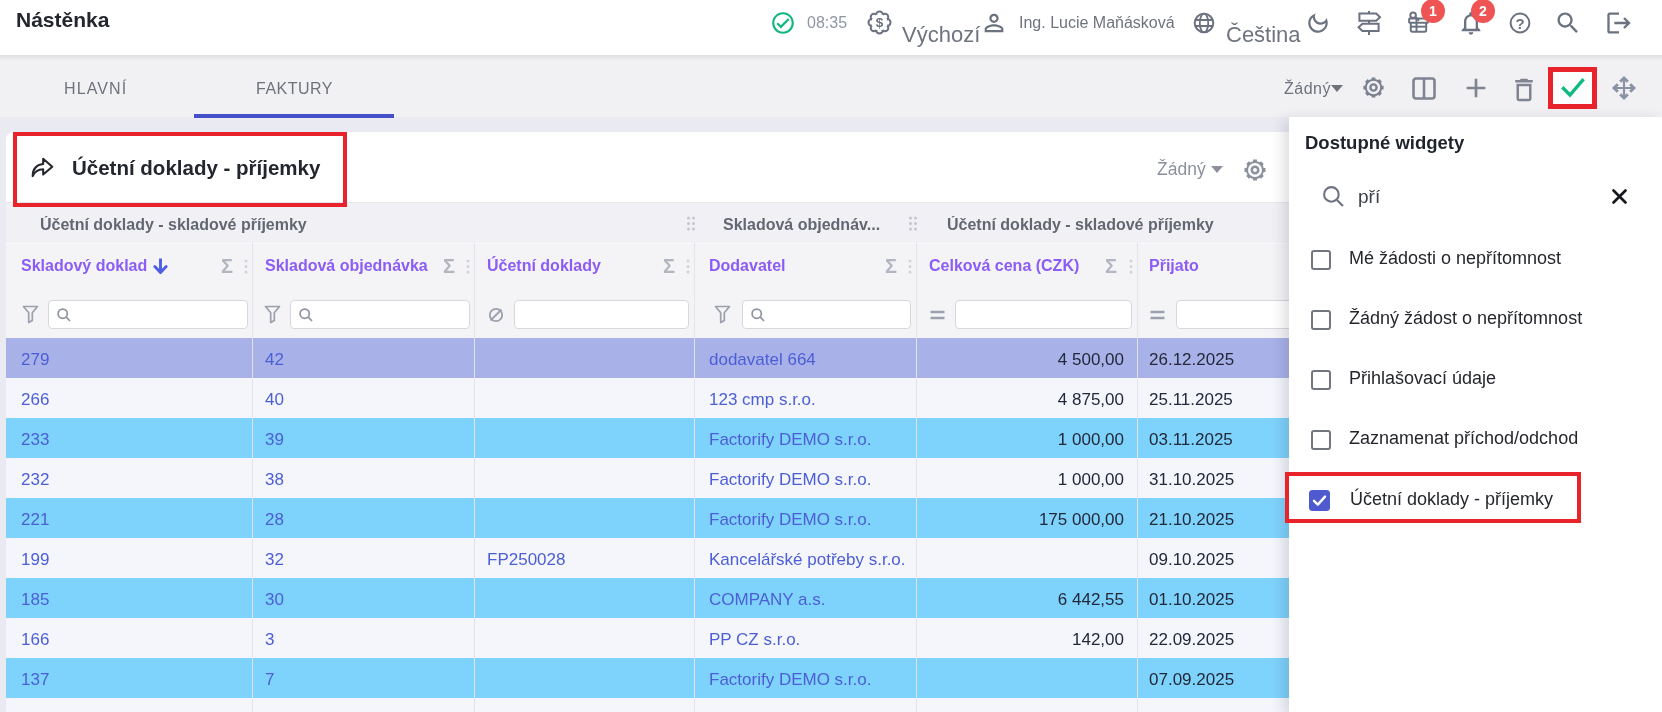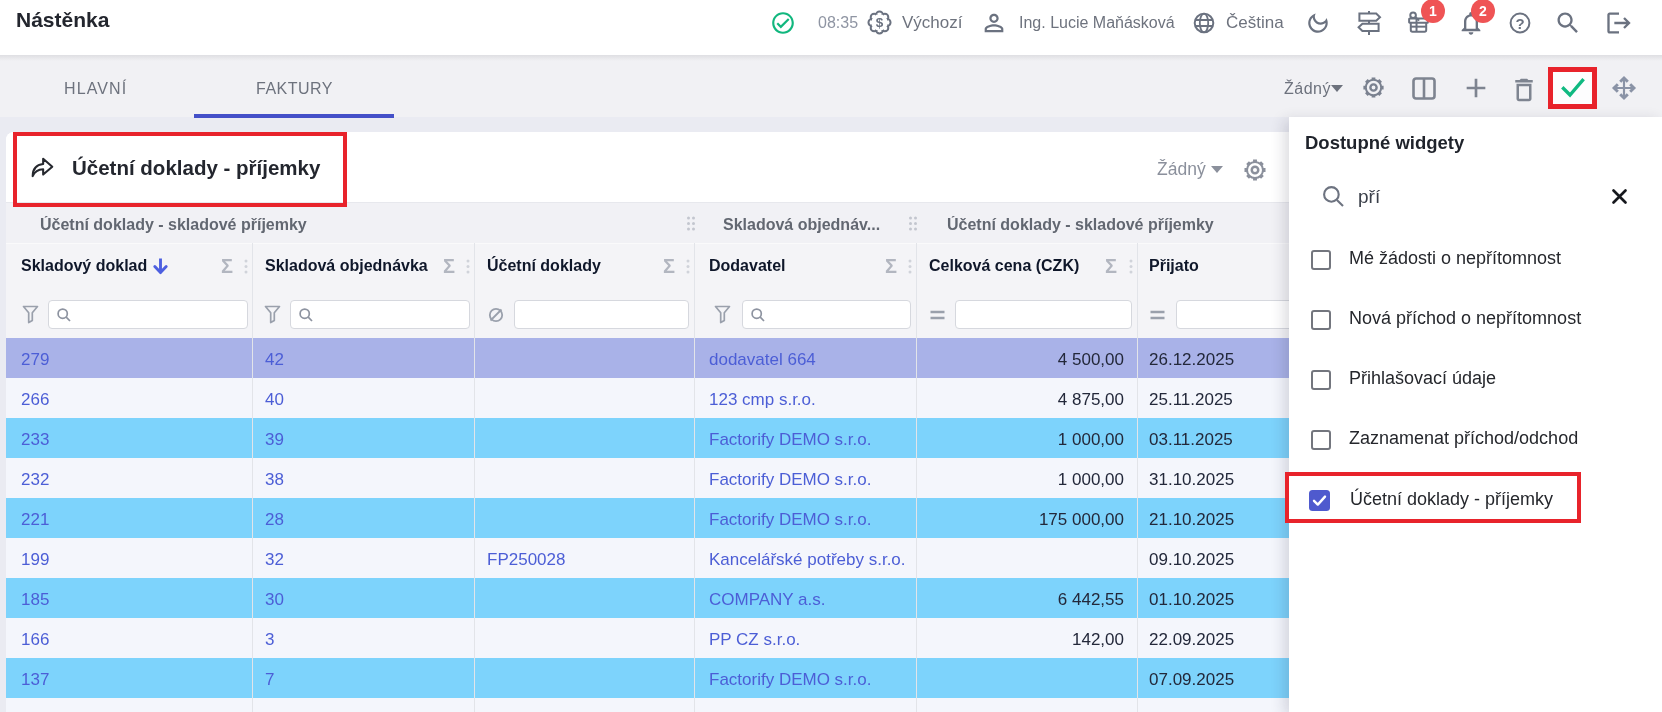--- a/index.html
+++ b/index.html
@@ -3,42 +3,42 @@
 <meta charset="utf-8">
 <style>
   * { margin:0; padding:0; box-sizing:border-box; }
   html,body { width:1662px; height:712px; overflow:hidden; font-family:"Liberation Sans", sans-serif; background:#eaebf2; }
   .abs { position:absolute; }
   #stage { position:relative; width:1662px; height:712px; }
 
   
   #topbar { left:0; top:0; width:1662px; height:57px; background:#ffffff; }
   #title { left:16px; top:9px; font-size:21px; line-height:22px; font-weight:700; color:#23262e; }
-  .tb-txt { color:#6e737e; font-size:17px; line-height:17px; top:14px; }
+  .tb-txt { color:#6e737e; font-size:22px; line-height:17px; top:26px; }
   .tb-name { color:#6e737e; font-size:16px; line-height:16px; top:15px; }
   .tb-time { color:#8f95a3; font-size:16px; line-height:16px; top:15px; }
 
   
   #tabbar { left:0; top:55px; width:1662px; height:62px; background:#f1f1f4; }
   #tabshadow { left:0; top:55px; width:1662px; height:6px; background:linear-gradient(rgba(60,60,70,0.10), rgba(60,60,70,0)); }
   .tab { top:81px; font-size:16px; line-height:16px; color:#6d727d; letter-spacing:0.5px; }
   #tabline { left:194px; top:114px; width:200px; height:3.5px; background:#4450c8; }
 
   
   #card { left:6px; top:132px; width:1656px; height:580px; background:#ffffff; border-radius:8px 0 0 0; }
   #whead { left:6px; top:132px; width:1656px; height:71px; background:#fff; border-radius:8px 0 0 0; border-bottom:1px solid #e7e8ed; }
   #wtitle { left:72px; top:157px; font-size:20.5px; line-height:21px; font-weight:700; color:#23262e; }
 
   
   #grow { left:6px; top:203px; width:1656px; height:40px; background:#f1f1f5; }
   .glabel { top:216px; font-size:16px; line-height:17px; font-weight:700; color:#626771; white-space:nowrap; overflow:hidden; }
 
   
   #hrow { left:6px; top:243px; width:1656px; height:47px; background:#f4f4f7; border-top:1px solid #fafafb;}
-  .hlabel { top:258px; font-size:16px; line-height:16px; font-weight:700; color:#0f172a; white-space:nowrap; }
+  .hlabel { top:258px; font-size:16px; line-height:16px; font-weight:700; color:#8b5cf6; white-space:nowrap; }
   .sigma { font-size:20px; line-height:20px; font-weight:700; color:#b2b6c0; top:256px; }
 
   
   #frow { left:6px; top:290px; width:1656px; height:48px; background:#f4f4f7; }
   .finput { top:300px; height:29px; background:#fff; border:1px solid #d6d8de; border-radius:4px; }
 
   
   .colb { top:243px; width:1px; height:469px; background:#e2e4e9; }
 
   
@@ -64,21 +64,21 @@
 </head>
 <body>
 <div id="stage">
 
   <div id="topbar" class="abs"></div>
   <div id="title" class="abs">Nástěnka</div>
 
   <svg class="abs" style="left:770px; top:10px;" width="26" height="26" viewBox="0 0 24 24">
     <path d="M12 2C6.48 2 2 6.48 2 12s4.48 10 10 10 10-4.48 10-10S17.52 2 12 2zm0 18c-4.41 0-8-3.59-8-8s3.59-8 8-8 8 3.59 8 8-3.59 8-8 8zm4.59-12.42L10 14.17l-2.59-2.58L6 13l4 4 8-8z" fill="#11b77e"></path>
   </svg>
-  <div class="abs tb-time" style="left:807px;margin-left:11px;">08:35</div>
+  <div class="abs tb-time" style="left:807px;">08:35</div>
 
   <svg class="abs" style="left:867px; top:10px;" width="25" height="25" viewBox="0 0 24 24">
     <g stroke="#6b7280" stroke-width="1.9" fill="none">
       <circle cx="12.00" cy="4.70" r="3.3"></circle>
         <circle cx="17.16" cy="6.84" r="3.3"></circle>
         <circle cx="19.30" cy="12.00" r="3.3"></circle>
         <circle cx="17.16" cy="17.16" r="3.3"></circle>
         <circle cx="12.00" cy="19.30" r="3.3"></circle>
         <circle cx="6.84" cy="17.16" r="3.3"></circle>
         <circle cx="4.70" cy="12.00" r="3.3"></circle>
@@ -427,21 +427,21 @@
   </svg>
   <div id="psearch-txt" class="abs">pří</div>
   <svg class="abs" style="left:1611px; top:188px;" width="17" height="17" viewBox="0 0 17 17">
     <path d="M2.5 2.5 L14.5 14.5 M14.5 2.5 L2.5 14.5" stroke="#16181d" stroke-width="2.7" stroke-linecap="round"></path>
   </svg>
 
   <div class="abs pcheck" style="left:1311px; top:250px;"></div>
   <div class="abs pitem-label" style="left:1349px; top:249px;">Mé žádosti o nepřítomnost</div>
 
   <div class="abs pcheck" style="left:1311px; top:310px;"></div>
-  <div class="abs pitem-label" style="left:1349px; top:309px;">Nová příchod o nepřítomnost</div>
+  <div class="abs pitem-label" style="left:1349px; top:309px;">Žádný žádost o nepřítomnost</div>
 
   <div class="abs pcheck" style="left:1311px; top:370px;"></div>
   <div class="abs pitem-label" style="left:1349px; top:369px;">Přihlašovací údaje</div>
 
   <div class="abs pcheck" style="left:1311px; top:430px;"></div>
   <div class="abs pitem-label" style="left:1349px; top:429px;">Zaznamenat příchod/odchod</div>
 
   <div class="abs" style="left:1309px; top:490px; width:21px; height:21px; border-radius:3.5px; background:#4f5ace;"></div>
   <svg class="abs" style="left:1311px; top:492px;" width="17" height="17" viewBox="0 0 17 17">
     <path d="M3 8.8 L6.8 12.6 L14 4.6" fill="none" stroke="#fff" stroke-width="2.4" stroke-linecap="round" stroke-linejoin="round"></path>

